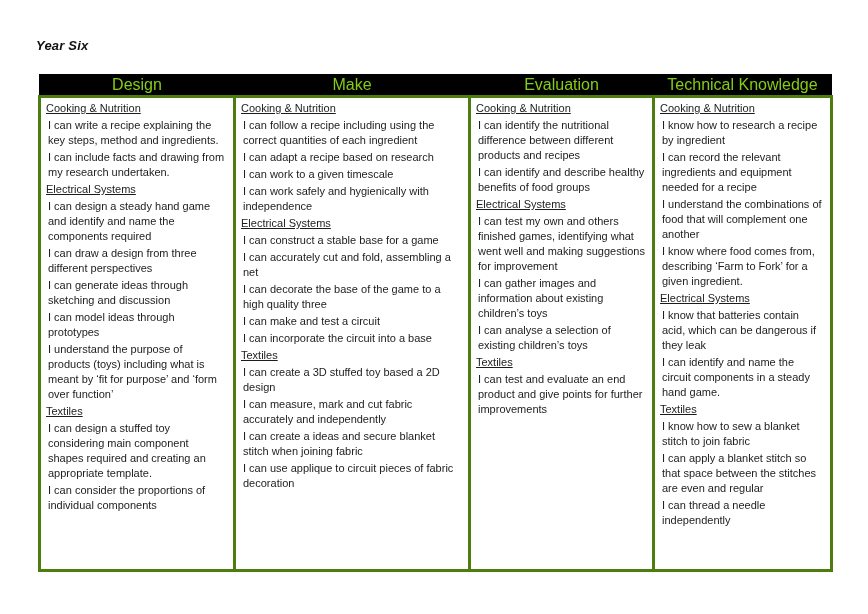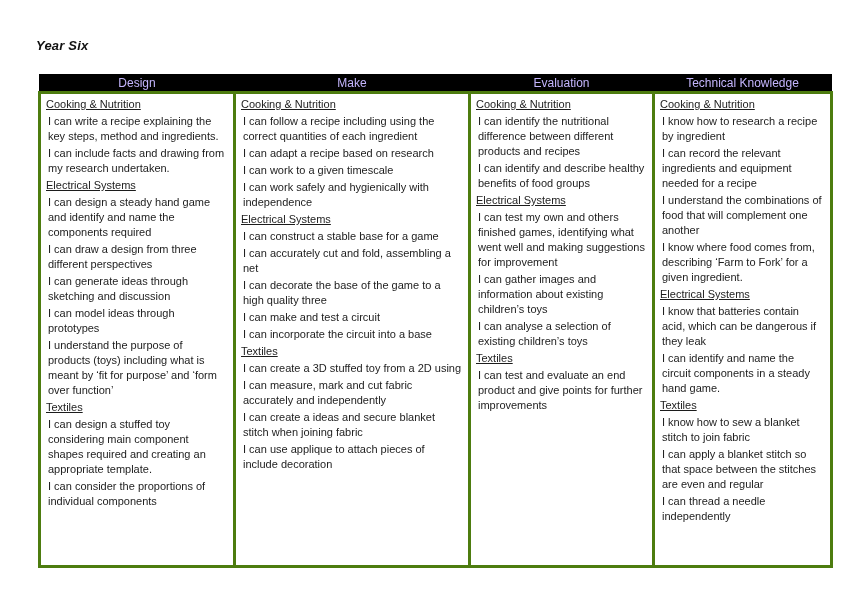--- a/index.html
+++ b/index.html
@@ -31,23 +31,23 @@
     left: 38px;
     top: 74px;
     width: 792px;
     border-collapse: collapse;
     table-layout: fixed;
     border: 1px solid #000;
     border-bottom-width: 2px;
   }
   table.curriculum th {
     background: #000000;
-    color: #c4b5fd;
+    color: #84cc16;
     font-weight: normal;
-    font-size: 12px;
+    font-size: 16px;
     text-align: center;
     padding: 1px 2px;
     border: 1px solid #000;
     height: 14px;
   }
   table.curriculum td {
     vertical-align: top;
     border: 3px solid #4d7c0f;
     padding: 3px 4px 3px 5px;
     font-size: 11px;
@@ -106,24 +106,24 @@
             <div class="skill-item">I can adapt a recipe based on research</div>
             <div class="skill-item">I can work to a given timescale</div>
             <div class="skill-item">I can work safely and hygienically with independence</div>
             <div class="section-title">Electrical Systems</div>
             <div class="skill-item">I can construct a stable base for a game</div>
             <div class="skill-item">I can accurately cut and fold, assembling a net</div>
             <div class="skill-item">I can decorate the base of the game to a high quality three</div>
             <div class="skill-item">I can make and test a circuit</div>
             <div class="skill-item">I can incorporate the circuit into a base</div>
             <div class="section-title">Textiles</div>
-            <div class="skill-item">I can create a 3D stuffed toy from a 2D using</div>
+            <div class="skill-item">I can create a 3D stuffed toy based a 2D design</div>
             <div class="skill-item">I can measure, mark and cut fabric accurately and independently</div>
             <div class="skill-item">I can create a ideas and secure blanket stitch when joining fabric</div>
-            <div class="skill-item">I can use applique to attach pieces of include decoration</div>
+            <div class="skill-item">I can use applique to circuit pieces of fabric decoration</div>
           </td>
         <td>
             <div class="section-title">Cooking &amp; Nutrition</div>
             <div class="skill-item">I can identify the nutritional difference between different products and recipes</div>
             <div class="skill-item">I can identify and describe healthy benefits of food groups</div>
             <div class="section-title">Electrical Systems</div>
             <div class="skill-item">I can test my own and others finished games, identifying what went well and making suggestions for improvement</div>
             <div class="skill-item">I can gather images and information about existing children’s toys</div>
             <div class="skill-item">I can analyse a selection of existing children’s toys</div>
             <div class="section-title">Textiles</div>

